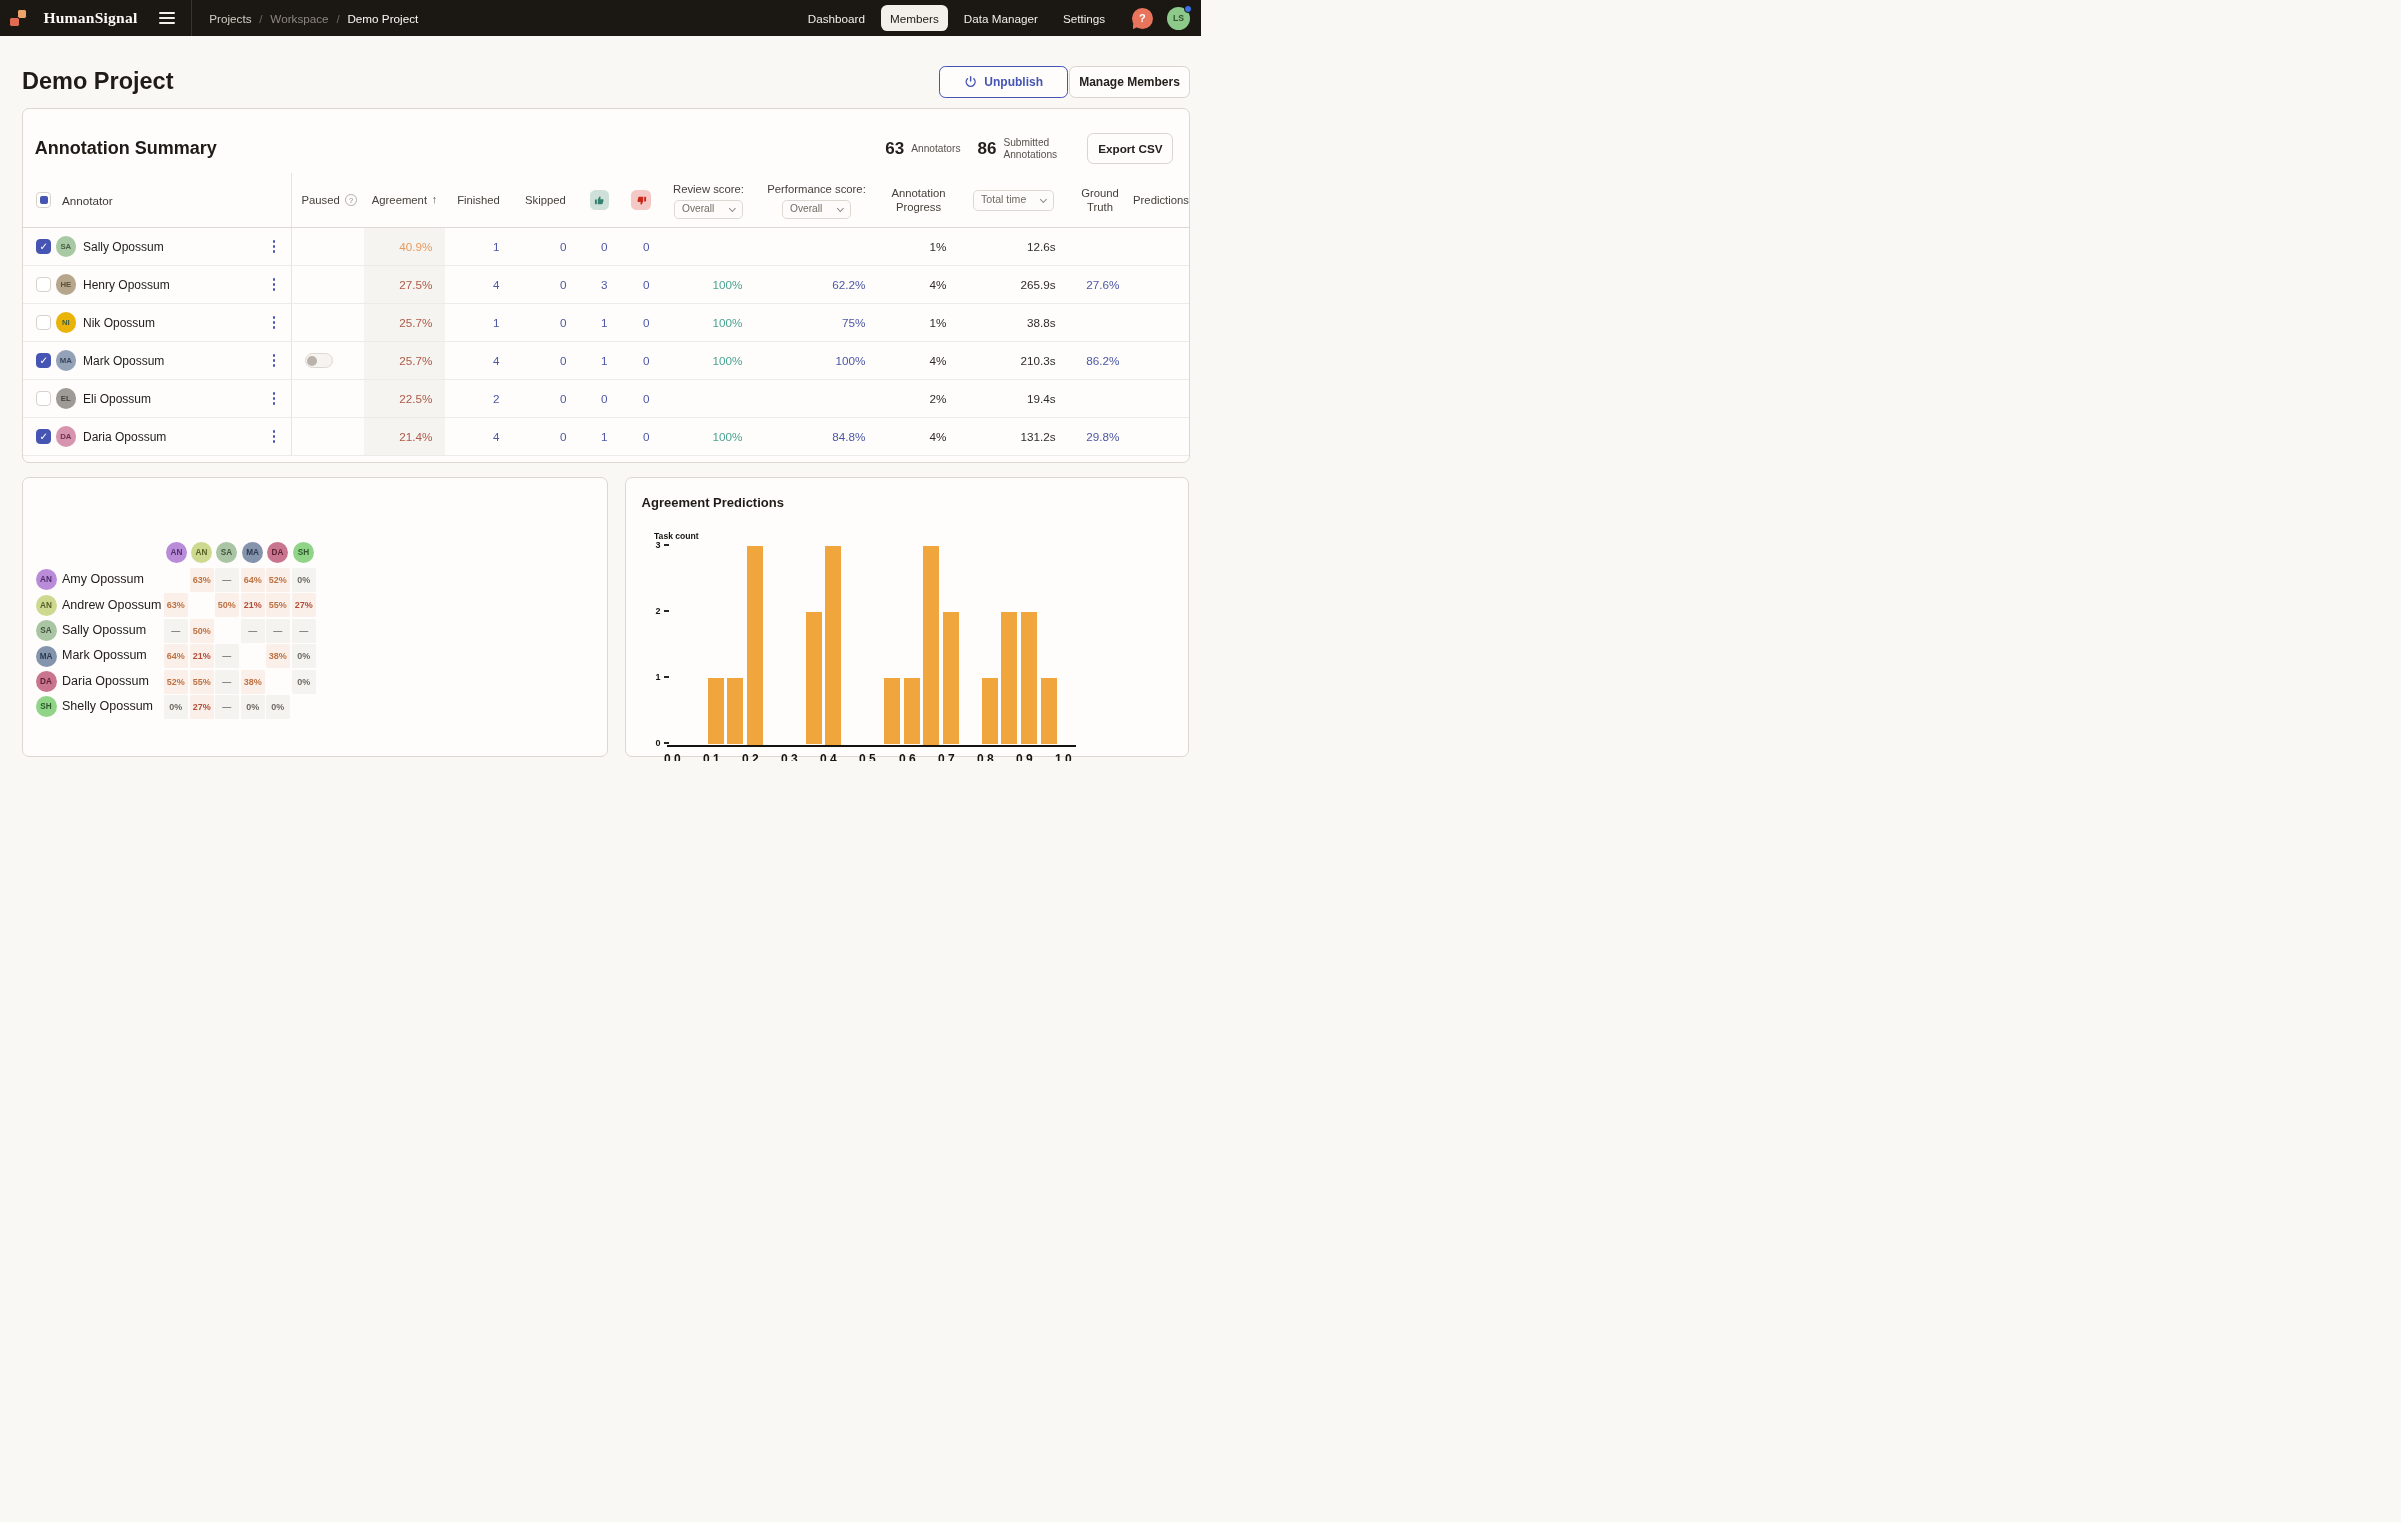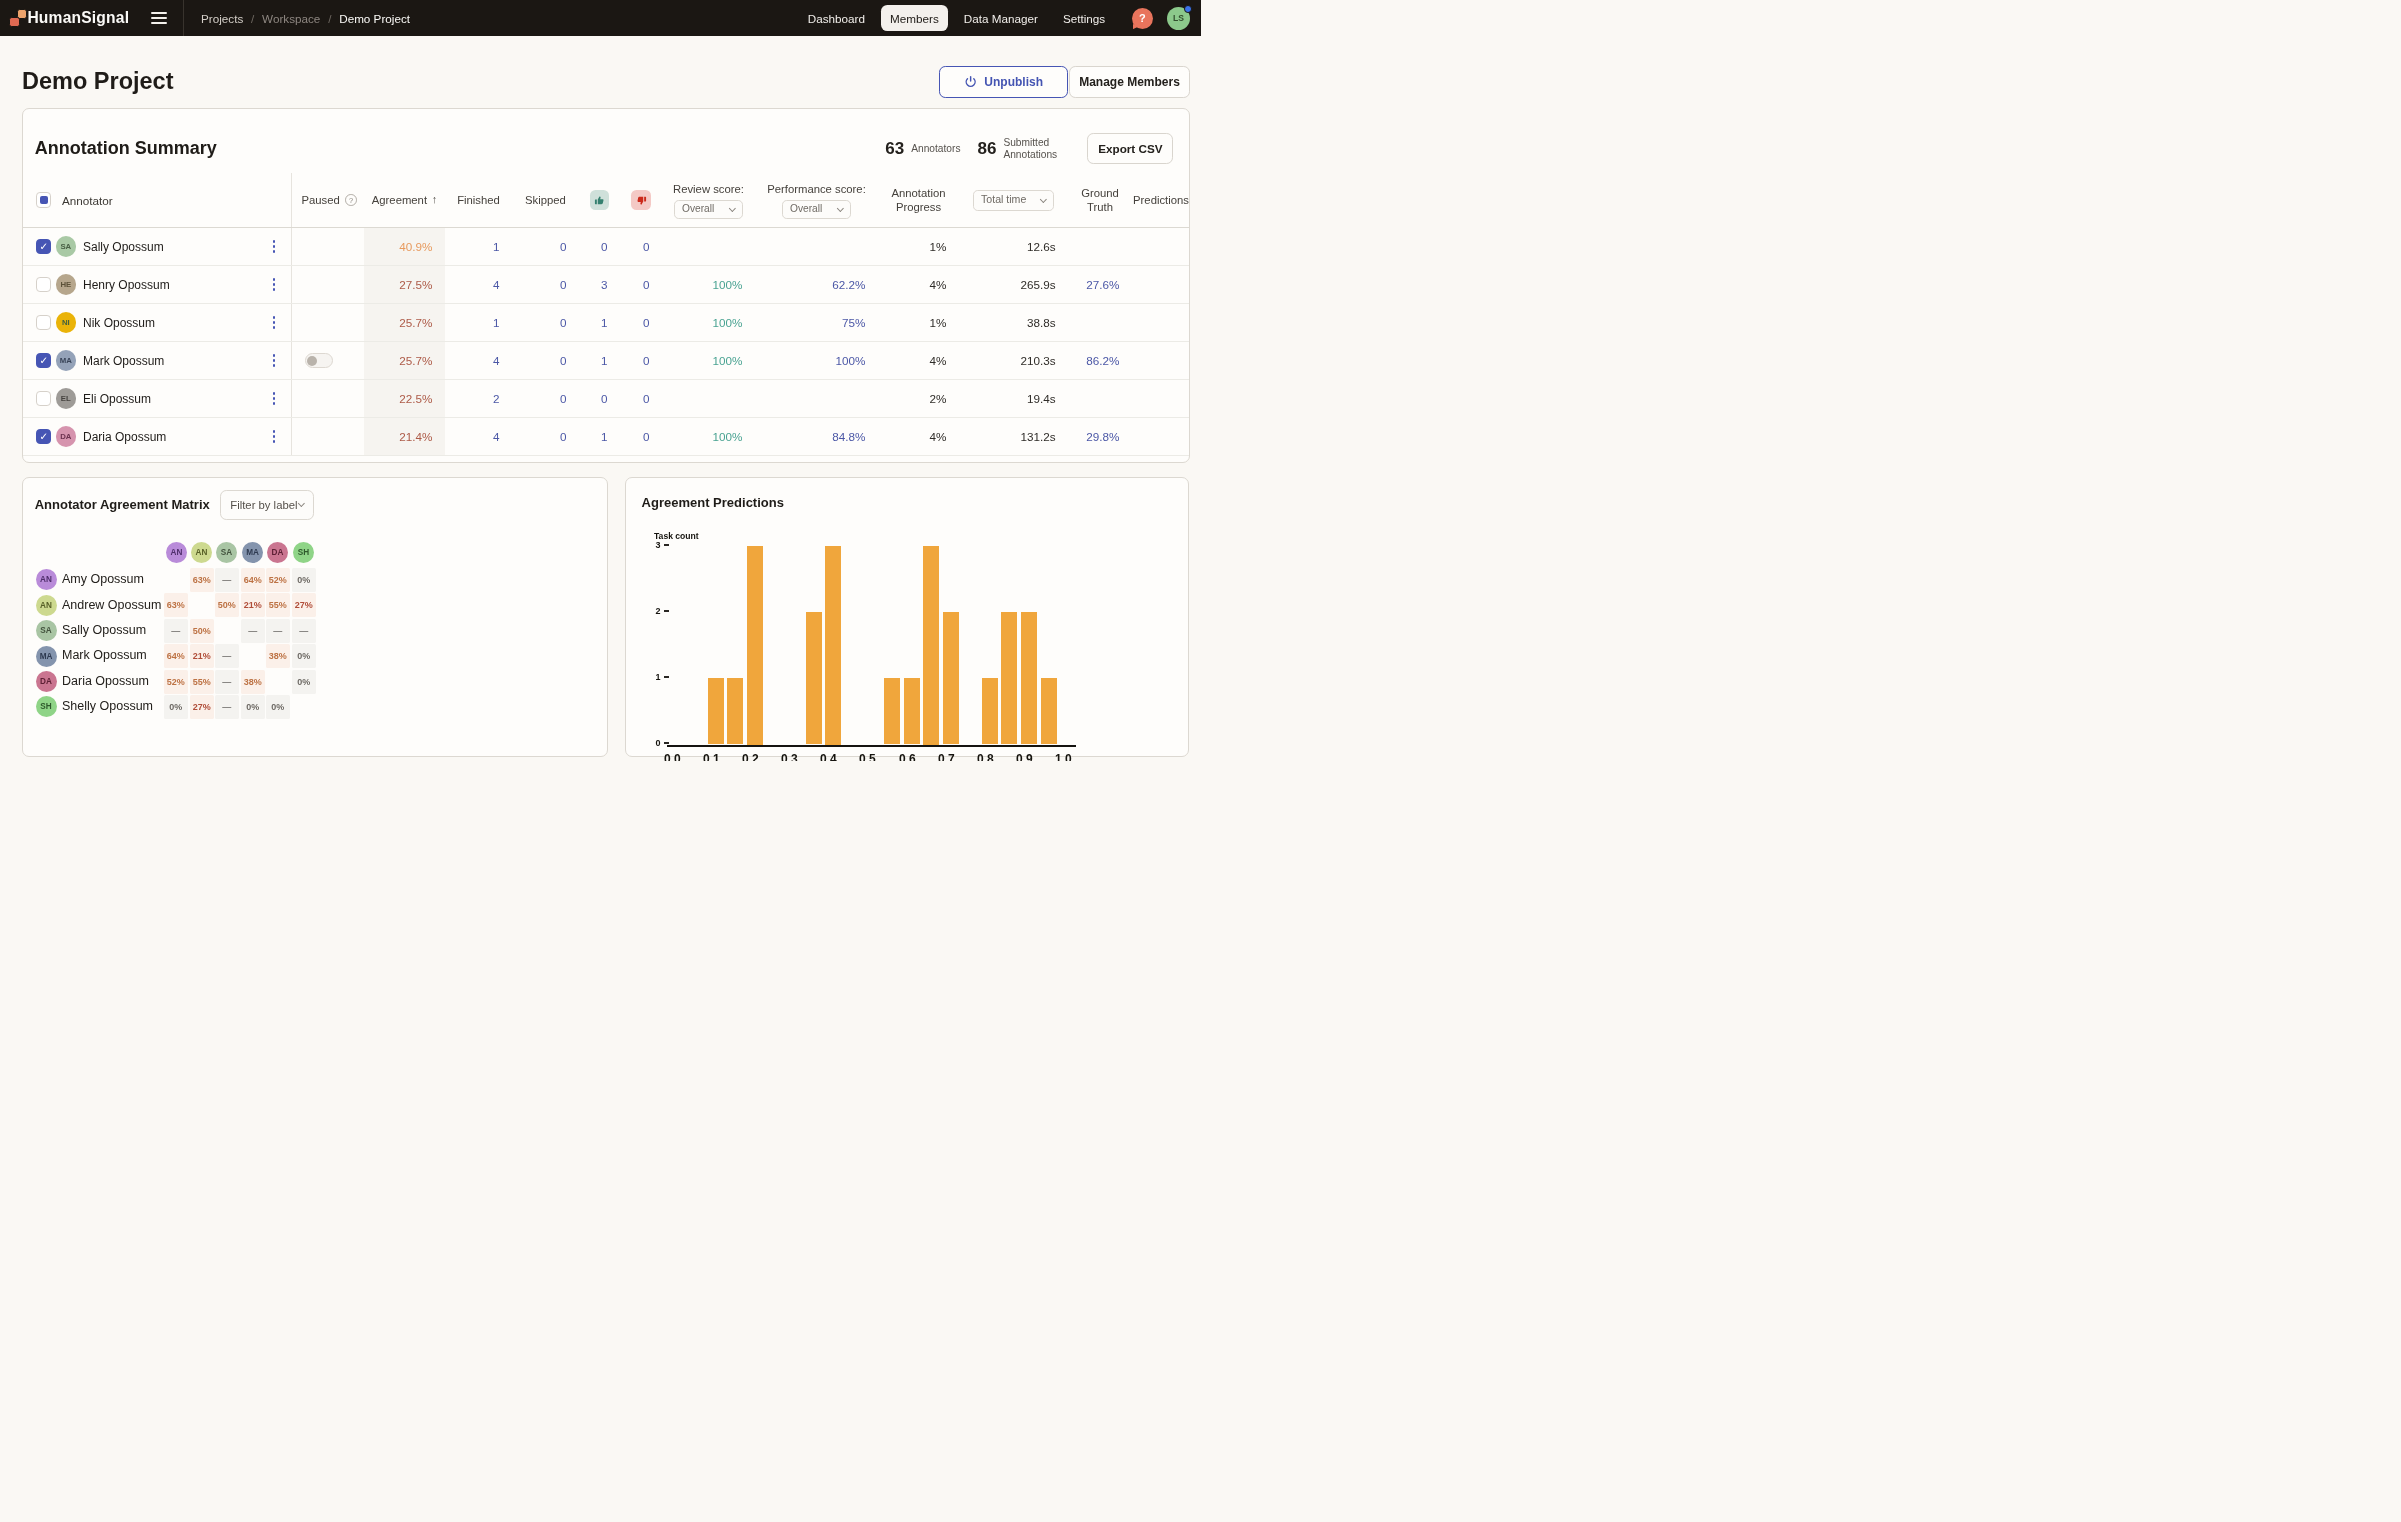--- a/index.html
+++ b/index.html
@@ -2,21 +2,21 @@
 <html style="font-size:12.5px"><head>
 <meta charset="utf-8">
 <style>
   * { margin:0; padding:0; box-sizing:border-box; }
   html,body { width:1201px; height:761px; overflow:hidden; }
   body { font-family:"Liberation Sans","DejaVu Sans",sans-serif; background:#faf8f4; color:#24211d; }
 
   
   .topnav { height:36px; background:#1b1713; display:flex; align-items:center; justify-content:space-between; padding:0 11px 0 9.4px; }
   .nav-left { display:flex; align-items:center; height:100%; }
-  .brand { display:flex; gap:0; }
+  .brand { display:flex; gap:16px;font-family:Liberation Serif, serif; }
   .logo-mark { position:relative; width:18px; height:18px; }
   .logo-mark i { position:absolute; width:10.2px; height:10.2px; border-radius:2.7px; border:1.2px solid #1b1713; }
   .logo-mark i.sq1 { right:0; top:0; background:#eea36b; }
   .logo-mark i.sq2 { left:0; bottom:0; background:#e06a52; }
   .brand-text { color:#fbfaf7; font-size:15.6px; font-weight:700; letter-spacing:0.2px; }
   .hamburger { margin-left:22px; width:15.6px; height:11.7px; display:flex; flex-direction:column; justify-content:space-between; cursor:pointer; }
   .hamburger i { height:2px; background:#f4f1ec; border-radius:1.6px; }
   .nav-divider { width:0.8px; height:36px; background:#38332d; margin-left:16.4px; }
   .breadcrumb { display:flex; align-items:center; gap:7.8px; margin-left:17px; font-size:11.7px; }
   .bc-root { color:#d3cec7; }
@@ -413,27 +413,20 @@
     <div class="cell num dark">4%</div>
     <div class="cell num dark">131.2s</div>
     <div class="cell num blue">29.8%</div>
     <div class="cell num"></div>
   </div>
 </div>
 </section>
 
 <div class="bottom-row">
   <section class="card matrix-card">
-    <div class="m-head">
-      <span class="m-title">Annotator Agreement Matrix</span>
-      <span class="select-box select-filter">
-          <span>Filter by label</span>
-          <span class="chev"></span>
-        </span>
-    </div>
     <div id="matrix-grid"></div>
   <span class="m-avatar" style="left: 143px; top: 64px; width: 21px; height: 21px; background: rgb(185, 139, 217); color: rgb(79, 46, 107); font-size: 8.2px;">AN</span>
       <span class="m-avatar" style="left: 168px; top: 64px; width: 21px; height: 21px; background: rgb(205, 217, 143); color: rgb(87, 95, 39); font-size: 8.2px;">AN</span>
       <span class="m-avatar" style="left: 193px; top: 64px; width: 21px; height: 21px; background: rgb(169, 197, 164); color: rgb(68, 84, 63); font-size: 8.2px;">SA</span>
       <span class="m-avatar" style="left: 219px; top: 64px; width: 21px; height: 21px; background: rgb(132, 148, 173); color: rgb(46, 58, 80); font-size: 8.2px;">MA</span>
       <span class="m-avatar" style="left: 244px; top: 64px; width: 21px; height: 21px; background: rgb(202, 117, 144); color: rgb(94, 33, 53); font-size: 8.2px;">DA</span>
       <span class="m-avatar" style="left: 270px; top: 64px; width: 21px; height: 21px; background: rgb(143, 212, 135); color: rgb(47, 90, 44); font-size: 8.2px;">SH</span>
       <span class="m-avatar" style="left: 12.5px; top: 91px; width: 21px; height: 21px; background: rgb(185, 139, 217); color: rgb(79, 46, 107); font-size: 8.2px;">AN</span>
       <span class="m-name" style="left: 39px; top: 94px;">Amy Opossum</span>
       <span class="m-cell mc-amber" style="left: 167px; top: 90px;">63%</span>

